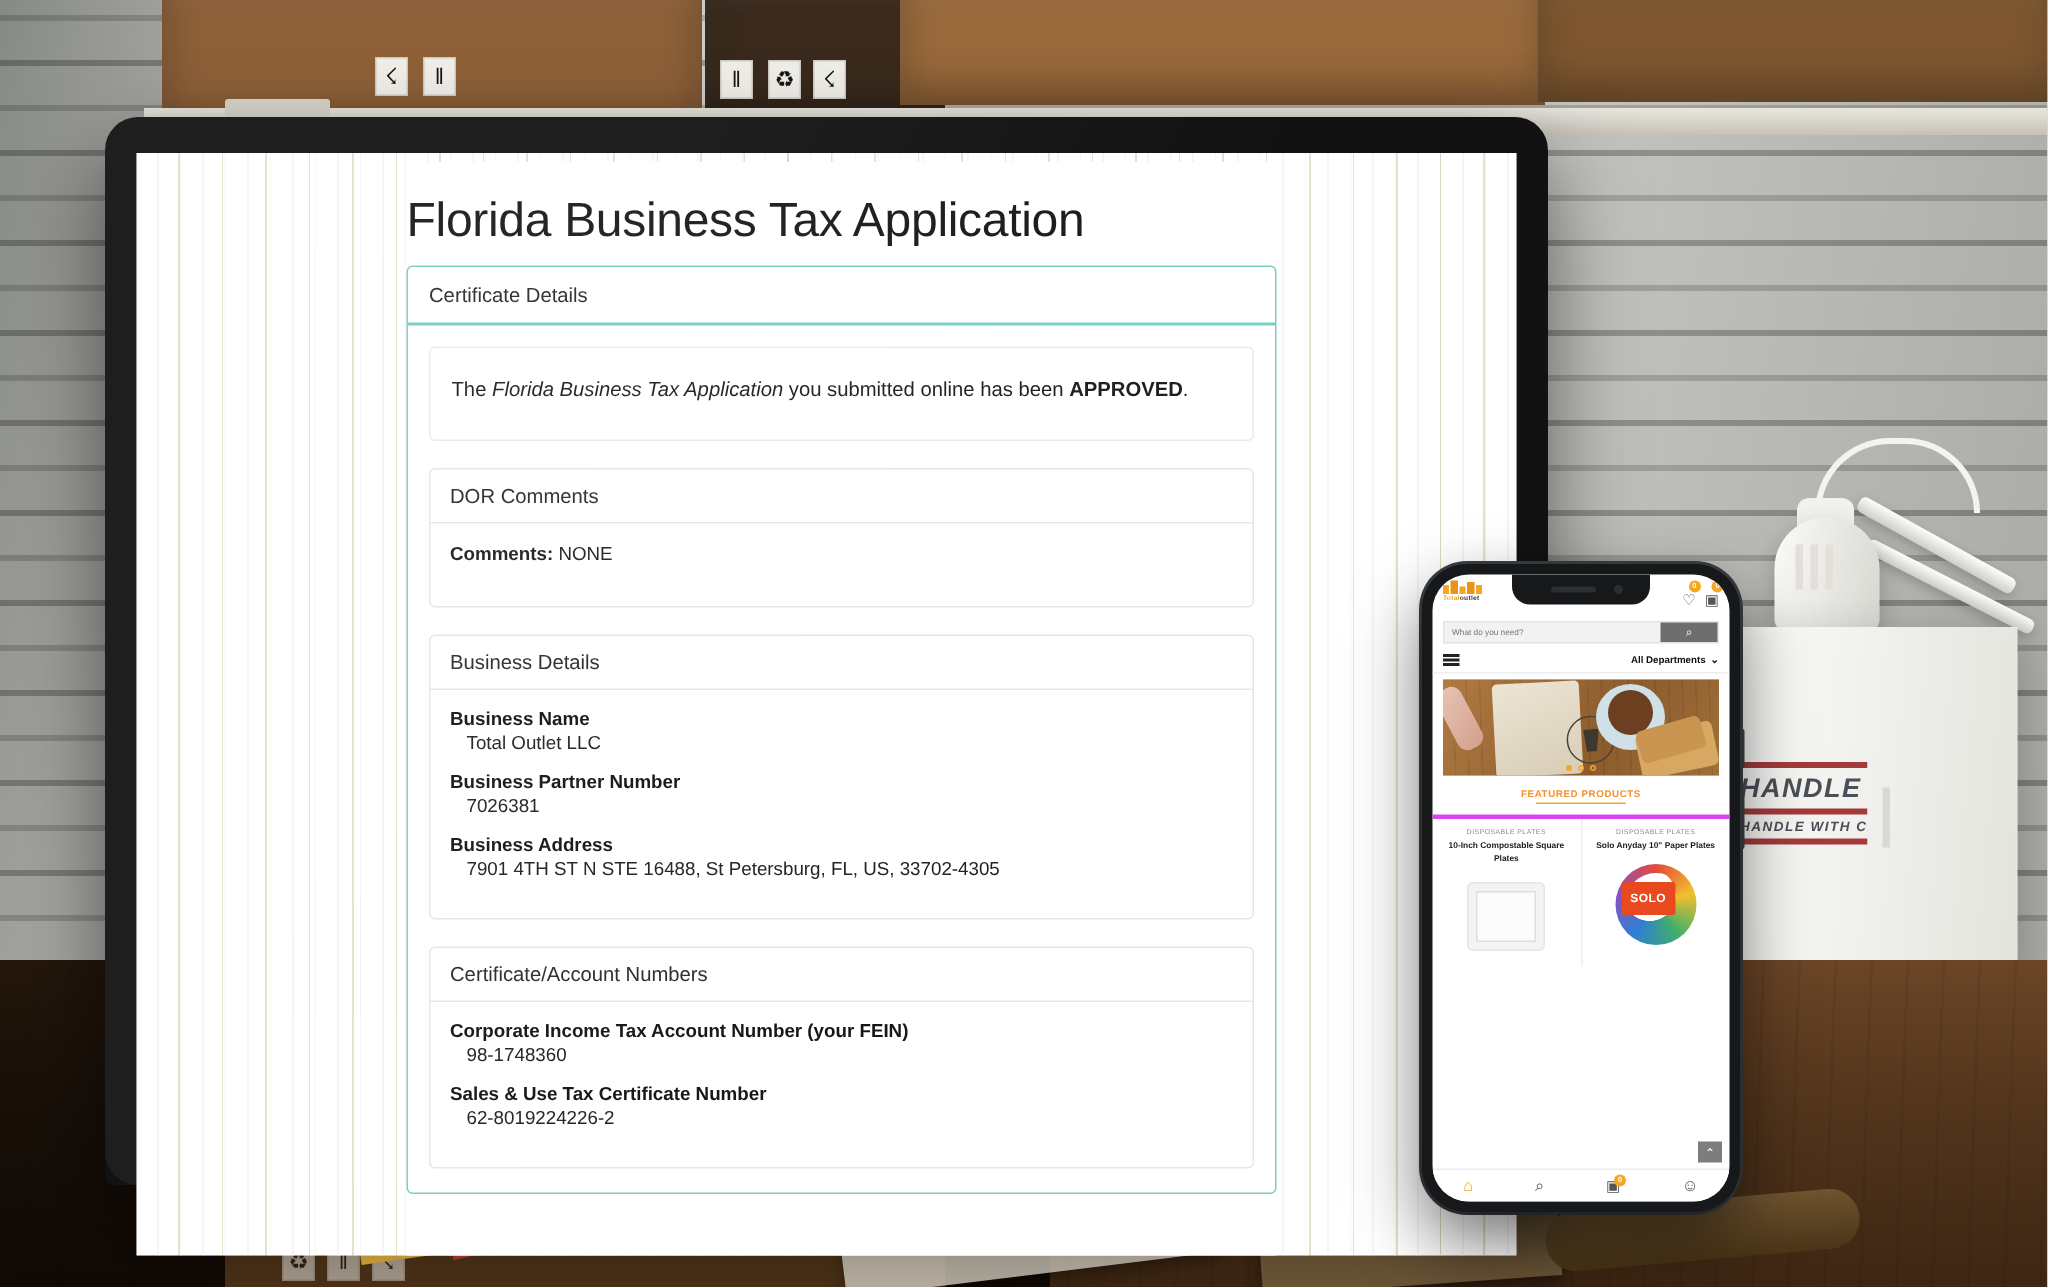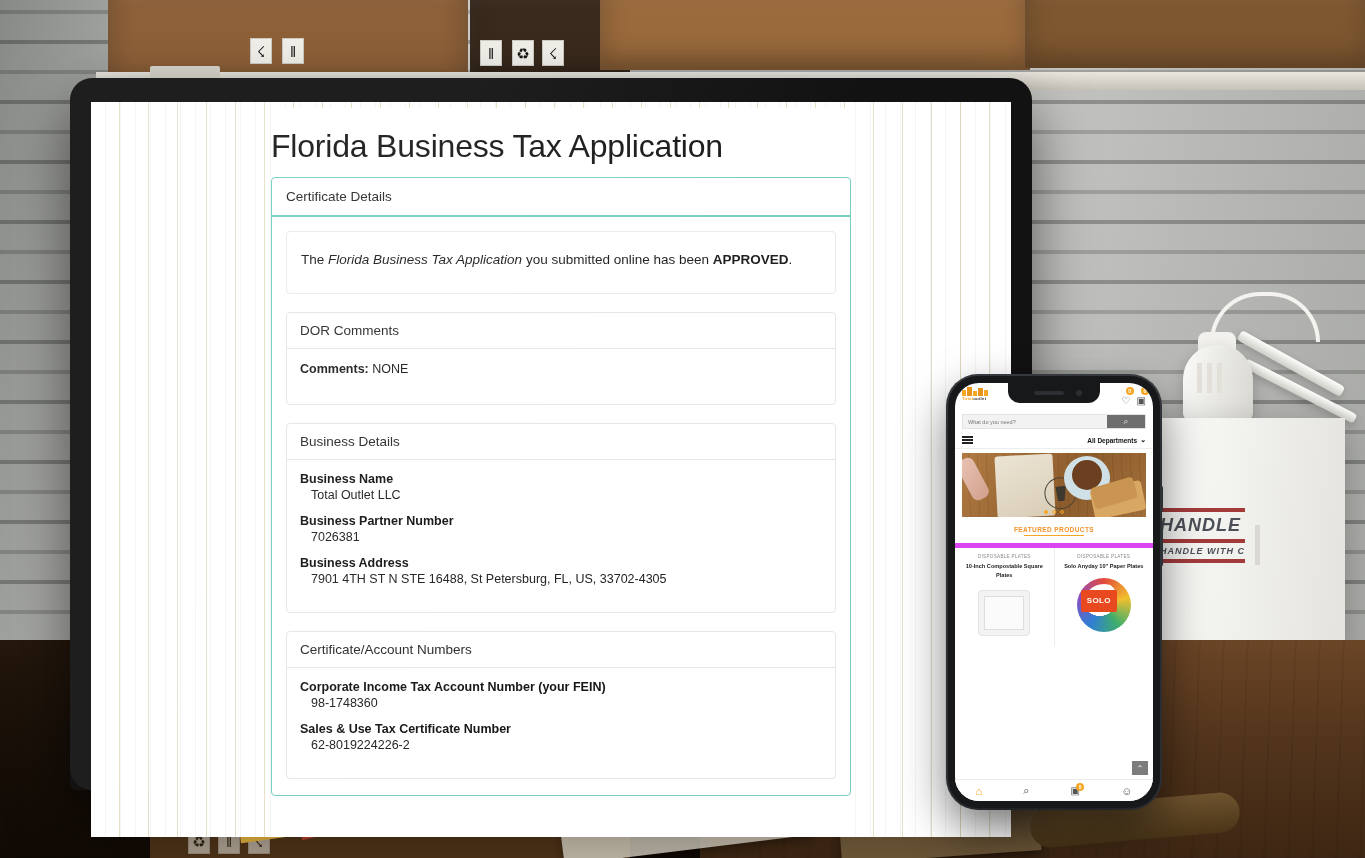--- a/index.html
+++ b/index.html
@@ -361,21 +361,21 @@
   }
   .hdot { width:4px; height:4px; border-radius:50%; border:1px solid #f5a623; }
   .hdot.on { background:#f5a623; }
 
   .feat-title {
     text-align:center; margin-top:9px;
     font-size:6.5px; font-weight:bold; color:#f5912b; letter-spacing:.4px;
   }
   .feat-rule { width:60px; height:1.2px; background:#f5a623; margin:2px auto 0 auto; }
 
-  .prods { display:flex; margin-top:7px; border-top:5px solid #d946ef; }
+  .prods { display:flex; margin-top:7px; border-top:3px solid #d946ef; }
   .prod {
     flex:1; padding:6px 4px 4px 4px; text-align:center;
     border-right:1px solid #eee;
   }
   .prod:last-child { border-right:none; }
   .prod-cat { font-size:4.6px; color:#8a8a8a; letter-spacing:.3px; }
   .prod-name { font-size:5.6px; font-weight:bold; color:#1b1b1b; margin-top:3px; line-height:1.5; }
   .prod-img { margin-top:5px; height:58px; display:flex; align-items:center; justify-content:center; }
 
   .plate-sq {

